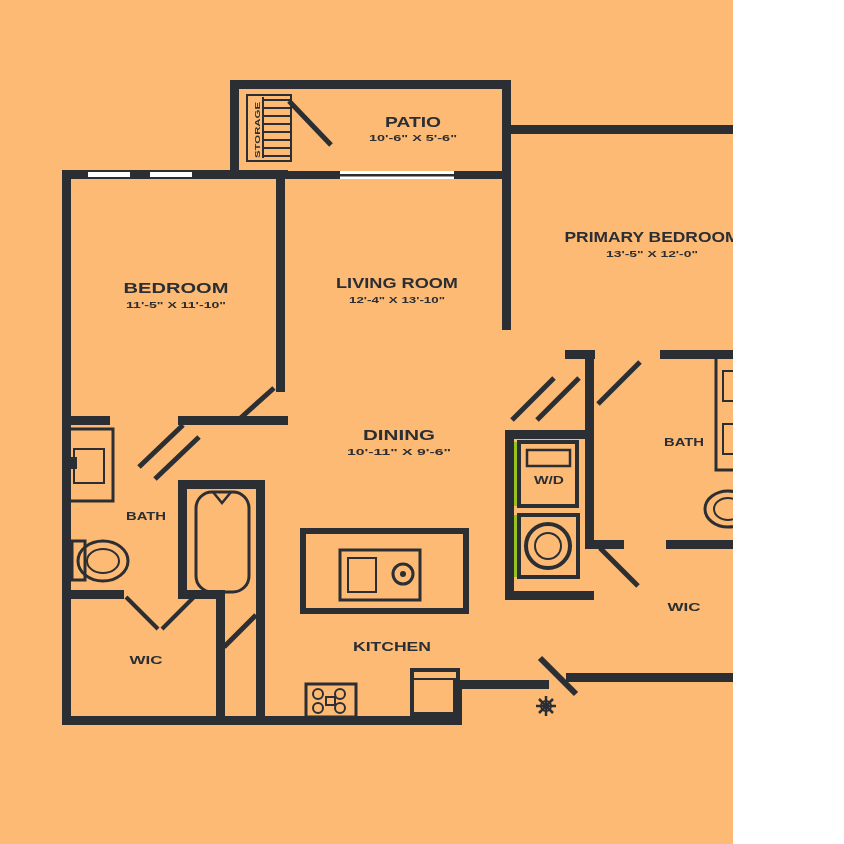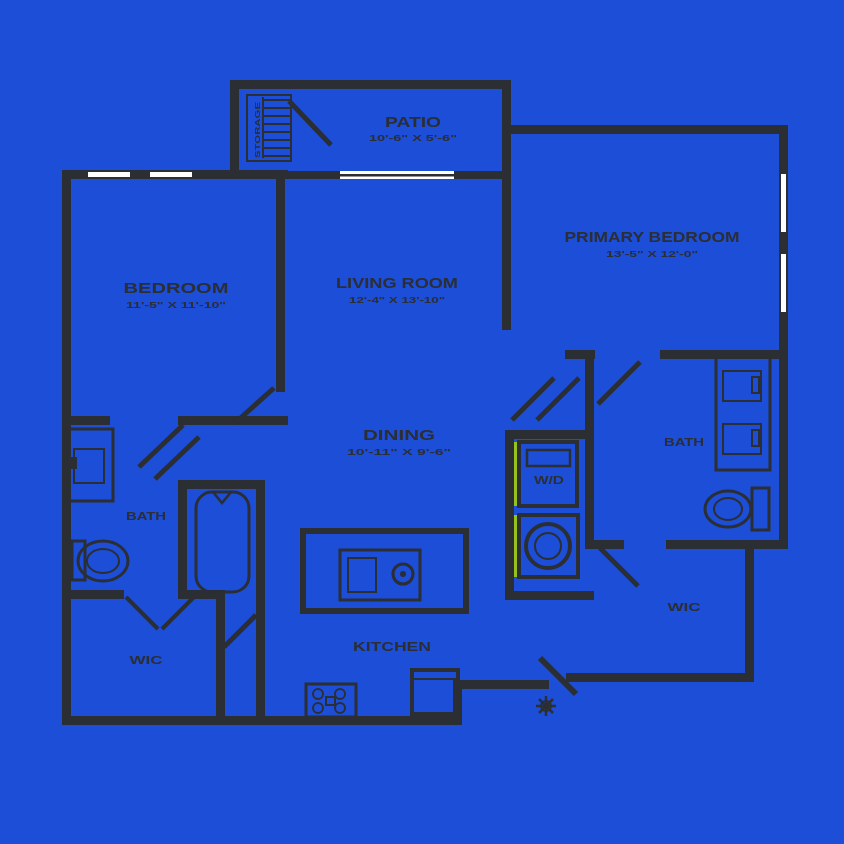--- a/index.html
+++ b/index.html
@@ -1,16 +1,16 @@
 <!DOCTYPE html>
 <html><head>
 <meta charset="utf-8">
 <style>
   html,body{margin:0;padding:0;background:#ffffff;}
-  .stage{width:844px;height:844px;background:#1d4ed8;position:relative;overflow:hidden;}
+  .stage{width:733px;height:844px;background:#fdba74;position:relative;overflow:hidden;}
   svg{display:block;}
   .w{fill:#2b2e33;}
   .d{stroke:#2b2e33;stroke-linecap:butt;}
   .fx{stroke:#2b2e33;fill:none;}
   .fill{fill:#2b2e33;stroke:none;}
   .lbl{font-family:"Liberation Sans",sans-serif;font-weight:bold;fill:#2b2e33;letter-spacing:0px;}
   .green{fill:#97c11f;stroke:none;}
   .thin{fill:#2b2e33;}
 </style>
 </head>

